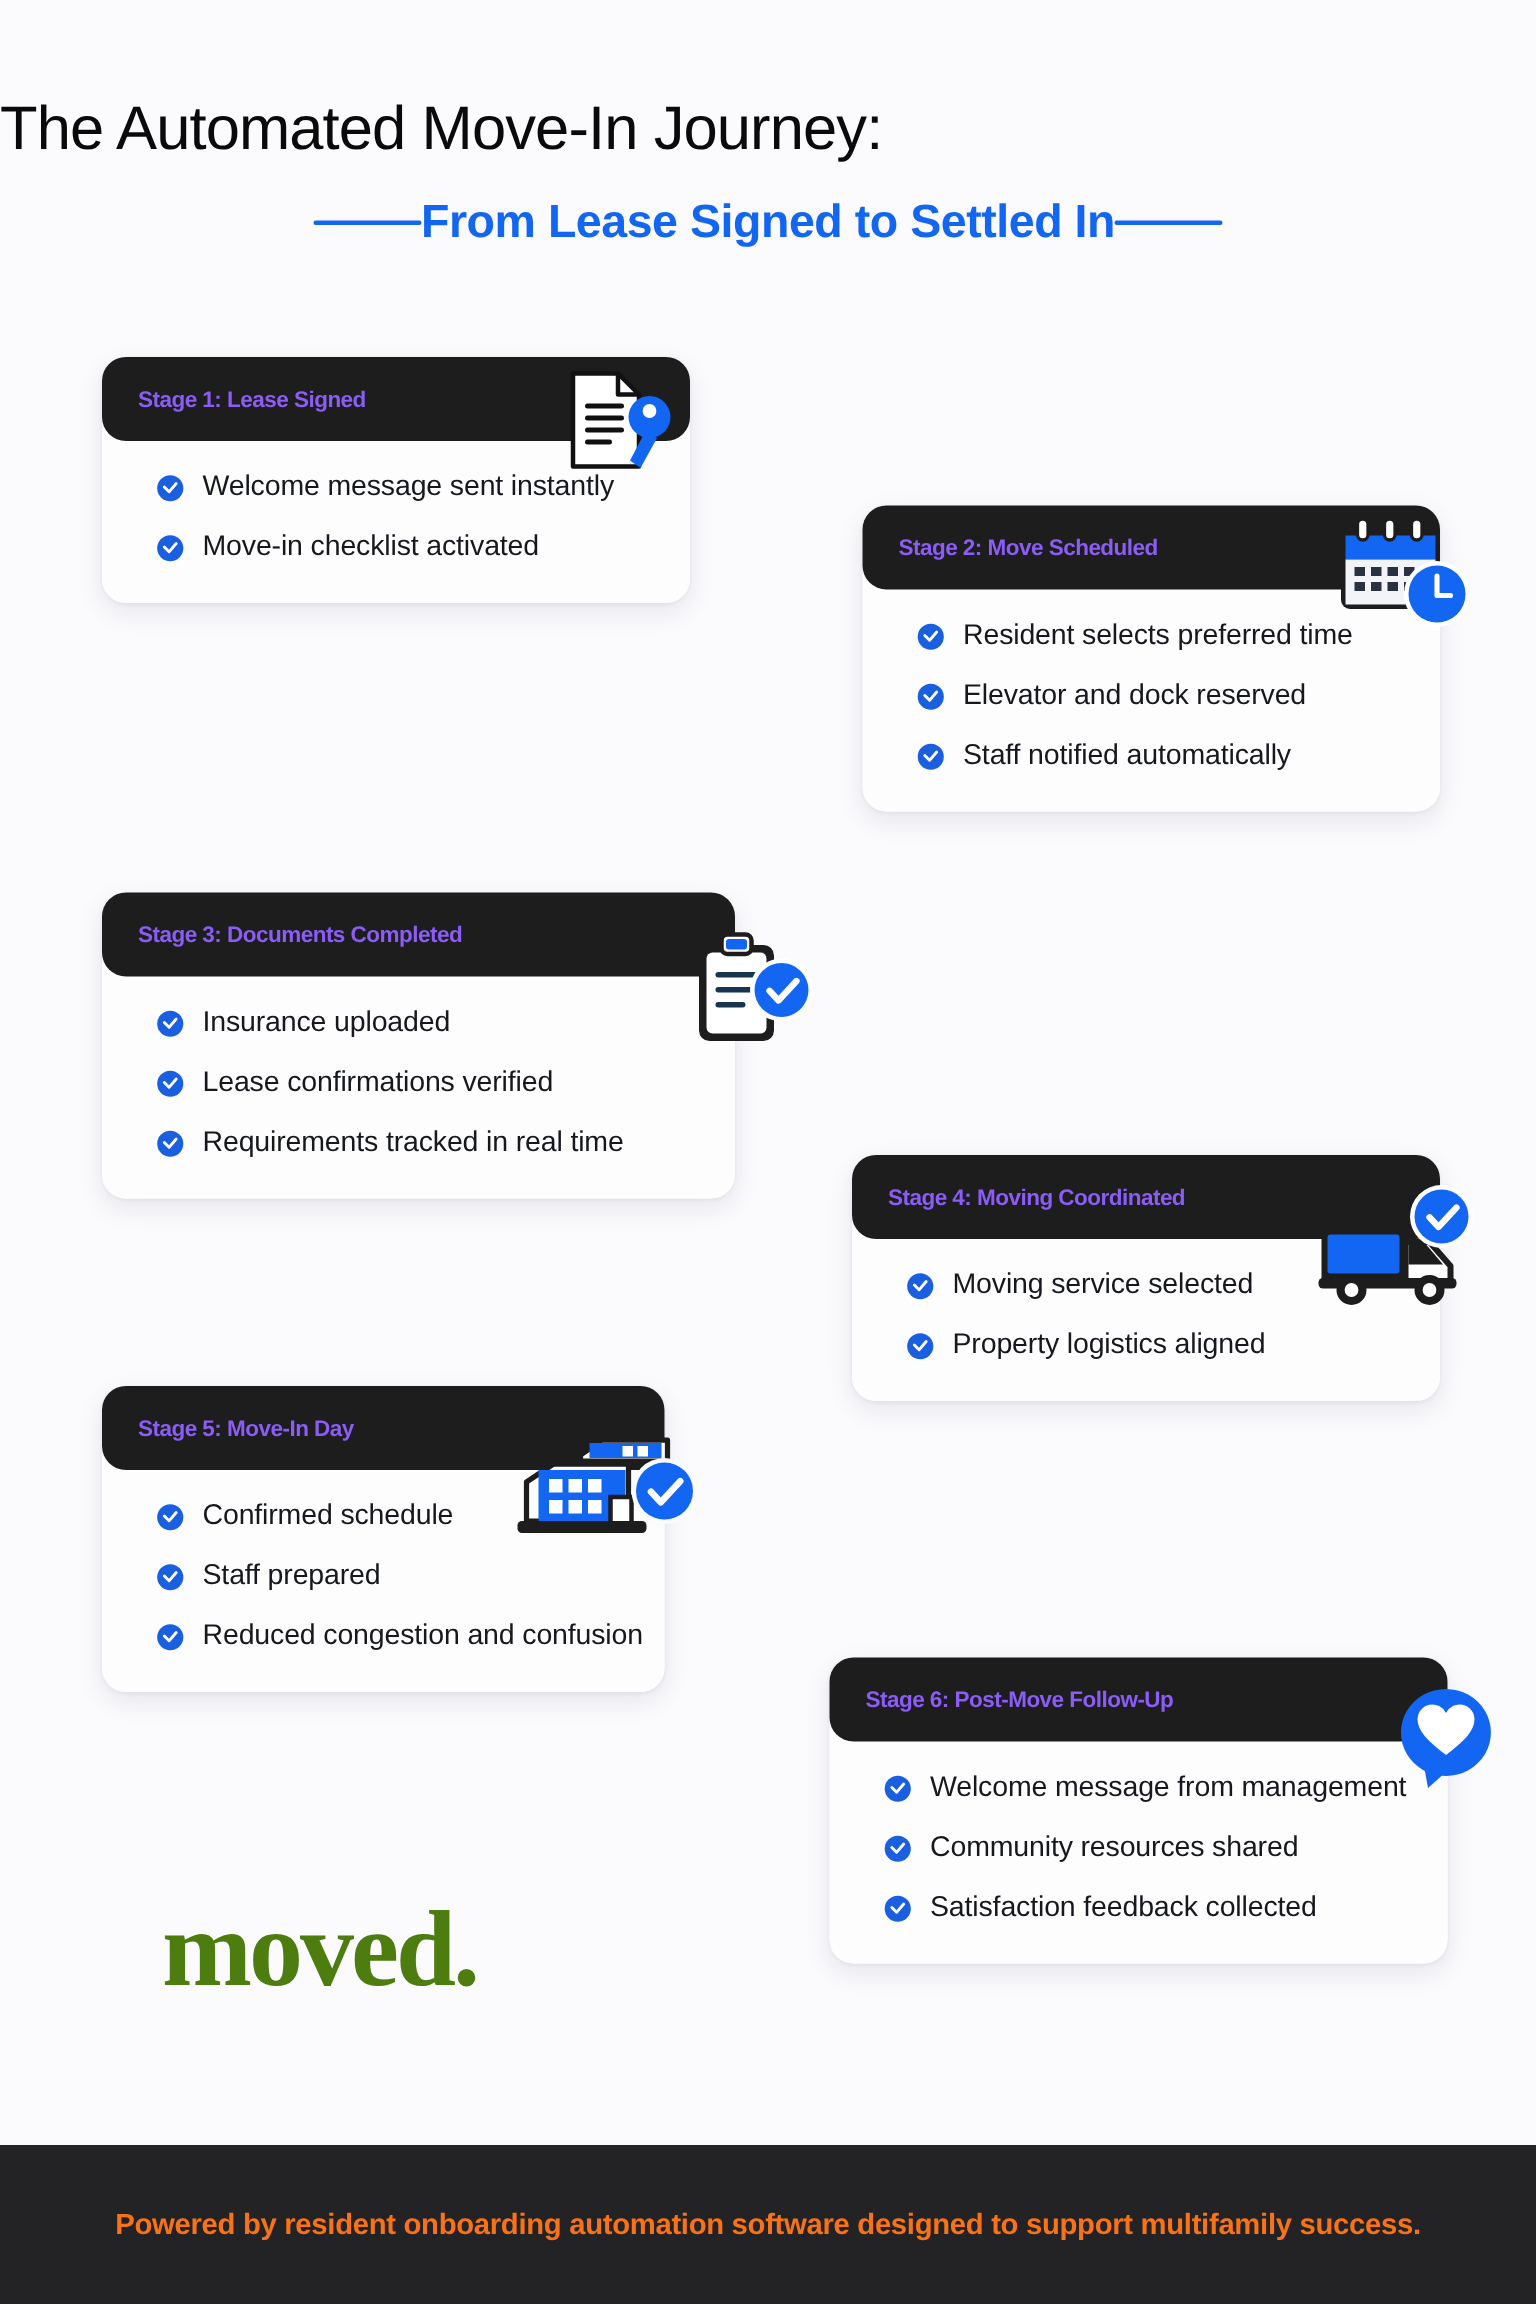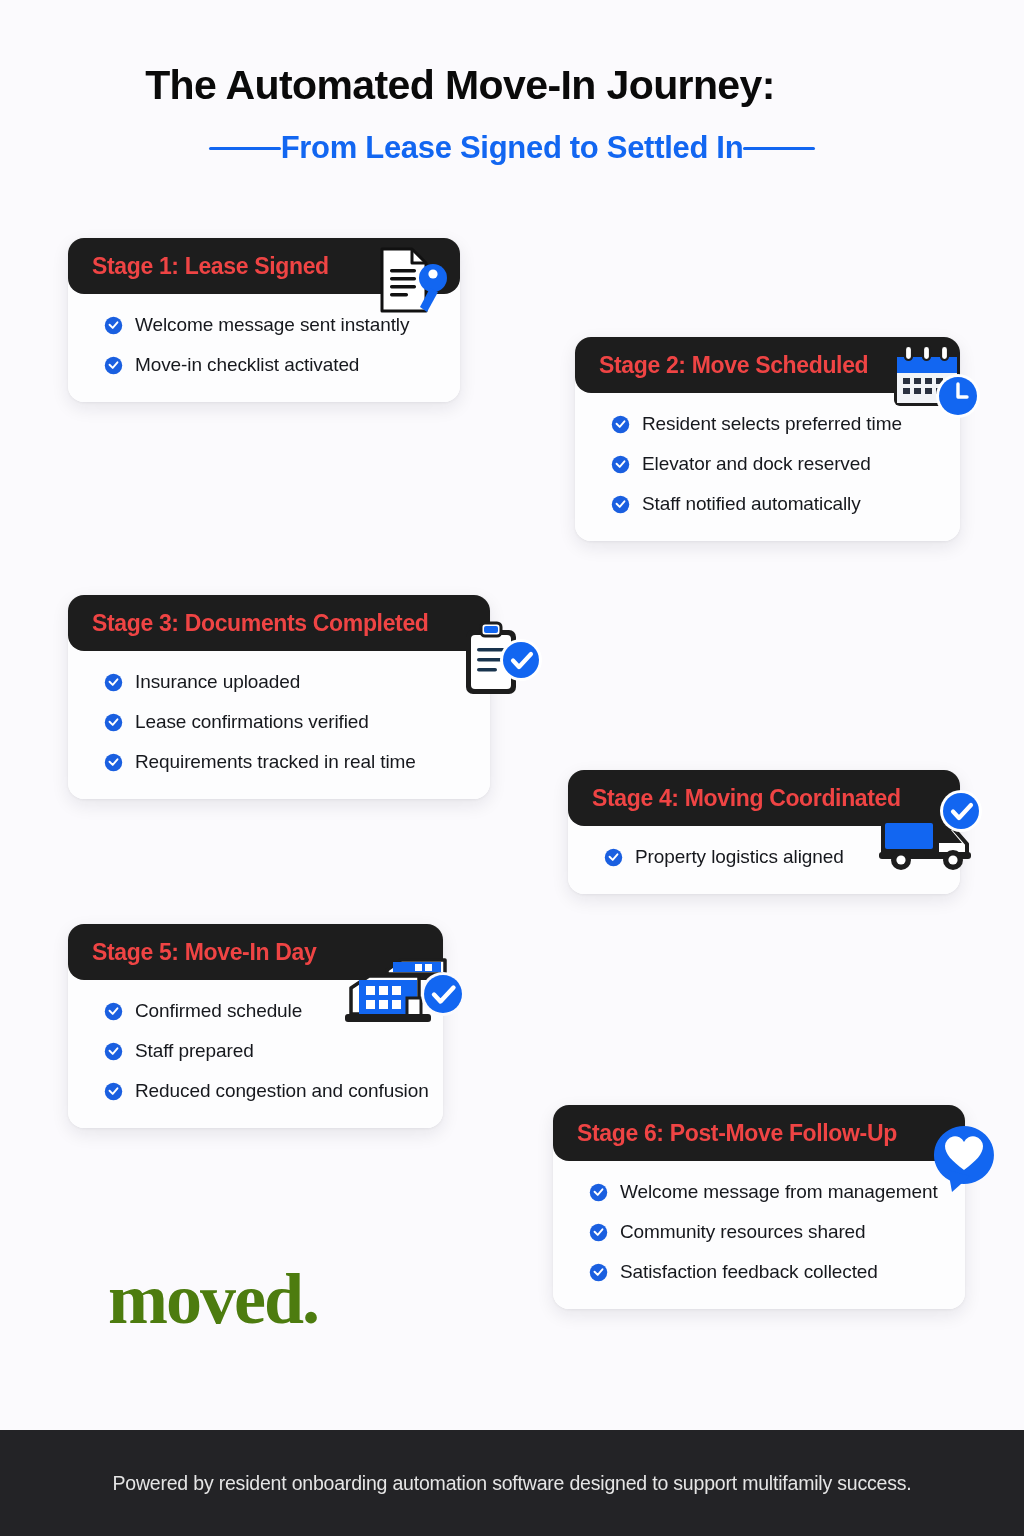--- a/index.html
+++ b/index.html
@@ -14,23 +14,22 @@
   }
 
   
   #header {
     position: absolute;
     top: 0; left: 0; width: 1024px; height: 200px;
   }
   #title {
     position: absolute;
     top: 62px; left: 0; width: 920px;
-    text-align: center;
     font-size: 41px;
-    font-weight: bold;
+    font-weight: normal;
     letter-spacing: -0.6px;
     color: #0A0A0A;
     line-height: 1.15;
   }
   #subtitle-row {
     position: absolute;
     top: 130px; left: 0; width: 1024px;
     display: flex;
     align-items: center;
     justify-content: center;
@@ -60,22 +59,22 @@
     position: relative;
     background: #1D1D1D;
     border-radius: 16px;
     height: 56px;
     display: flex;
     align-items: center;
     padding-left: 24px;
     z-index: 1;
   }
   .card-head-title {
-    color: #ef4444;
-    font-size: 23px;
+    color: #8b5cf6;
+    font-size: 15px;
     font-weight: bold;
     letter-spacing: -0.35px;
     white-space: nowrap;
   }
   .card-body {
     position: relative;
     background: #FDFDFE;
     border-radius: 0 0 16px 16px;
     padding: 22px 20px 26px 36px;
     margin-top: -10px;
@@ -123,24 +122,25 @@
   #footer {
     position: absolute;
     left: 0; bottom: 0;
     width: 1024px; height: 106px;
     background: #232326;
     display: flex;
     align-items: center;
     justify-content: center;
   }
   #footer-text {
-    color: #e5e5e5;
+    color: #f97316;
     font-size: 19.5px;
     letter-spacing: -0.2px;
     text-align: center;
+    font-weight: bold;
   }
 </style>
 </head>
 <body>
 
 <div id="header">
   <div id="title">The Automated Move-In Journey:</div>
   <div id="subtitle-row">
     <div class="rule"></div>
     <div id="subtitle">From Lease Signed to Settled In</div>
@@ -281,20 +281,27 @@
     <circle cx="63" cy="42" r="18" fill="#1266F1"></circle>
     <path d="M55 42.5 l6 6.5 12-13" stroke="#FFFFFF" stroke-width="4.2" fill="none" stroke-linecap="round" stroke-linejoin="round"></path>
   </g>
 </svg>
 
 <div class="card" style="left:568px; top:770px; width:392px;">
   <div class="card-head">
     <span class="card-head-title">Stage 4: Moving Coordinated</span>
   </div>
   <div class="card-body">
+    <div class="bullet-row">
+      <svg class="check-badge" viewBox="0 0 24 24">
+        <circle cx="12" cy="12" r="11" fill="#1A5FE0"></circle>
+        <path d="M7 11l4 4 6-7" stroke="#fff" stroke-width="2.4" fill="none" stroke-linecap="round" stroke-linejoin="round"></path>
+      </svg>
+      <span class="bullet-text">Moving service selected</span>
+    </div>
     <div class="bullet-row">
       <svg class="check-badge" viewBox="0 0 24 24">
         <circle cx="12" cy="12" r="11" fill="#1A5FE0"></circle>
         <path d="M7 11l4 4 6-7" stroke="#fff" stroke-width="2.4" fill="none" stroke-linecap="round" stroke-linejoin="round"></path>
       </svg>
       <span class="bullet-text">Property logistics aligned</span>
     </div>
   </div>
 </div>
 

